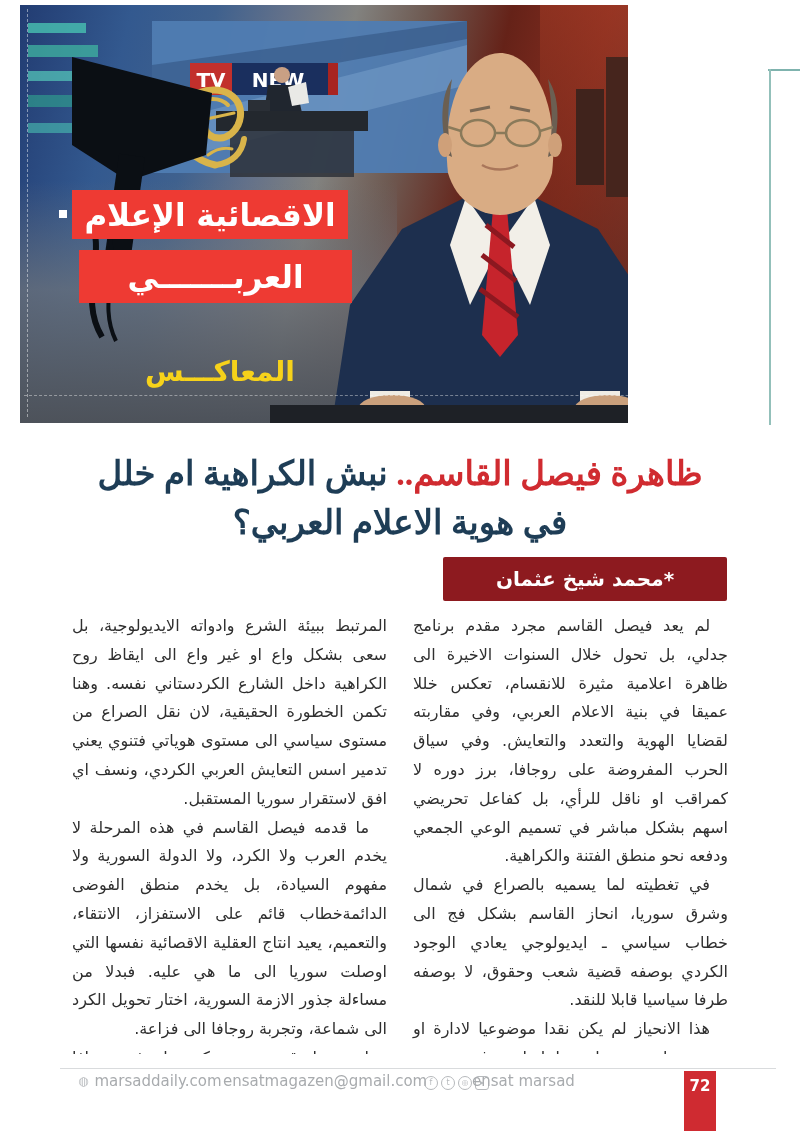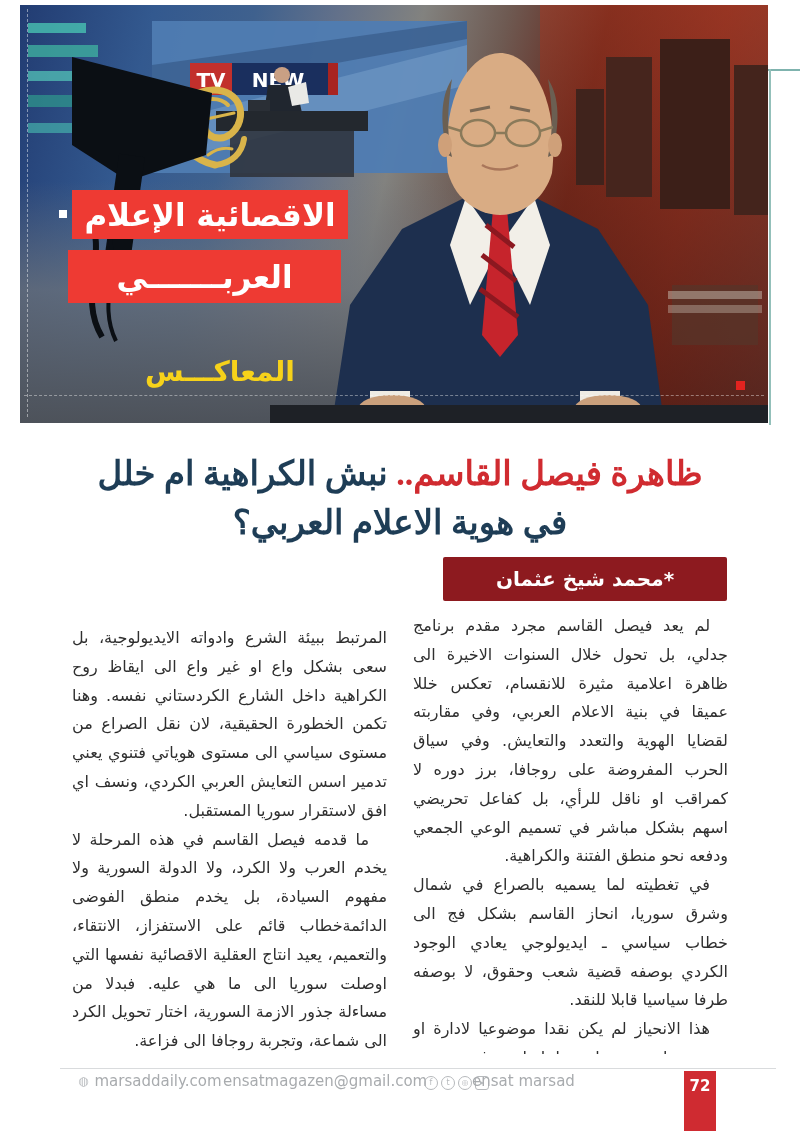--- a/index.html
+++ b/index.html
@@ -1,32 +1,32 @@
 <!DOCTYPE html>
 <html lang="ar"><head>
 <meta charset="utf-8">
 <style>
   html,body{margin:0;padding:0;background:#fff;}
   .page{position:relative;width:800px;height:1131px;background:#ffffff;
         font-family:"DejaVu Sans",sans-serif;overflow:hidden;}
 
   
-  .hero{position:absolute;left:20px;top:5px;width:748px;height:418px;overflow:hidden;
+  .hero{position:absolute;left:20px;top:5px;width:608px;height:418px;overflow:hidden;
         background:linear-gradient(103deg,#223c72 0%,#33598f 16%,#3f618e 28%,#63718a 38%,
                    #82827f 48%,#6e5a52 58%,#652218 70%,#8a2f22 84%,#7b443c 100%);}
   .hero-floor{position:absolute;left:0;bottom:0;width:62%;height:58%;
         background:linear-gradient(180deg,rgba(96,102,110,0) 0%,rgba(108,113,120,.75) 45%,#4d525a 100%);}
   .hero svg{position:absolute;left:0;top:0;}
   .crop-v{position:absolute;left:7px;top:4px;height:408px;width:0;border-left:1px dashed rgba(255,255,255,.45);}
   .crop-h{position:absolute;left:4px;top:390px;width:740px;height:0;border-top:1px dashed rgba(255,255,255,.4);}
 
   .banner{position:absolute;direction:rtl;color:#fff;font-weight:bold;text-align:center;
           display:flex;align-items:center;justify-content:center;}
   .banner1{left:52px;top:185px;width:276px;height:49px;font-size:31px;}
-  .banner2{left:48px;top:245px;width:273px;height:53px;font-size:31px;}
+  .banner2{left:59px;top:245px;width:273px;height:53px;font-size:31px;}
   .banner-dot{position:absolute;left:39px;top:205px;width:8px;height:8px;background:#fff;}
   .subtitle{position:absolute;left:75px;width:250px;text-align:center;direction:rtl;
             font-weight:bold;font-size:28px;}
   .sub1{top:305px;}
   .sub2{top:350px;}
 
   .teal-h{position:absolute;left:768px;top:69px;width:32px;height:2px;background:#7fb3ae;}
   .teal-v{position:absolute;left:769px;top:69px;width:2px;height:356px;background:#93c0ba;}
 
   
@@ -36,21 +36,21 @@
   
   .author-box{position:absolute;left:443px;top:557px;width:284px;height:44px;border-radius:2px;
               color:#fff;font-weight:bold;font-size:20px;direction:rtl;
               display:flex;align-items:center;justify-content:center;}
 
   
   .article{position:absolute;top:612px;left:72px;width:656px;height:442px;direction:rtl;
            display:flex;gap:26px;overflow:hidden;}
   .col{width:315px;text-align:justify;font-size:16px;line-height:1.8;color:#2f2f2f;}
   .col p{margin:0;text-indent:18px;}
-  .col p.no-indent{text-indent:0;margin-top:12px;}
+  .col p.no-indent{text-indent:0;}
 
   
   .footer-line{position:absolute;left:60px;top:1068px;width:716px;height:1px;background:#d9dbdd;}
   .f-item{position:absolute;top:1072px;color:#a8abae;font-size:15px;display:flex;align-items:center;gap:6px;}
   .f-site{left:78px;}
   .f-mail{left:223px;}
   .f-handle{left:472px;}
   .f-social{position:absolute;left:424px;top:1076px;display:flex;gap:3px;}
   .s-icon{width:12px;height:12px;border:1px solid #b6b9bc;border-radius:50%;color:#b6b9bc;
           font-size:8px;line-height:12px;text-align:center;display:inline-block;}

